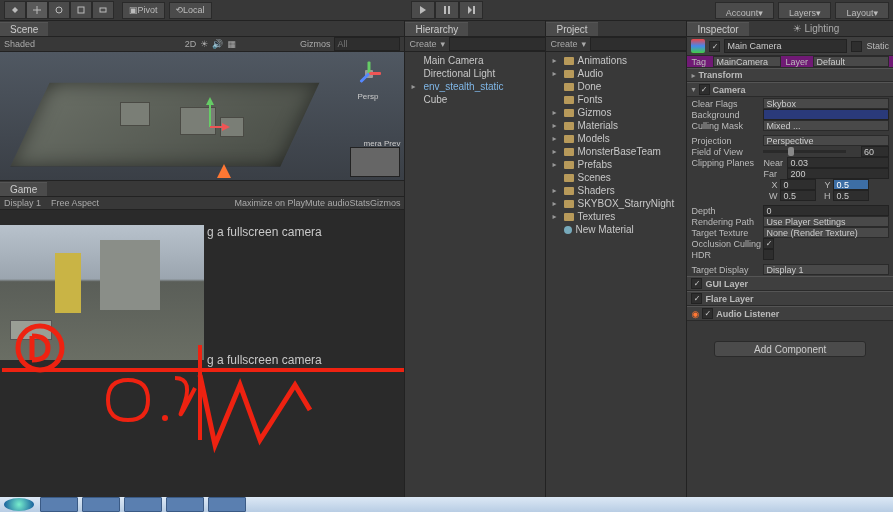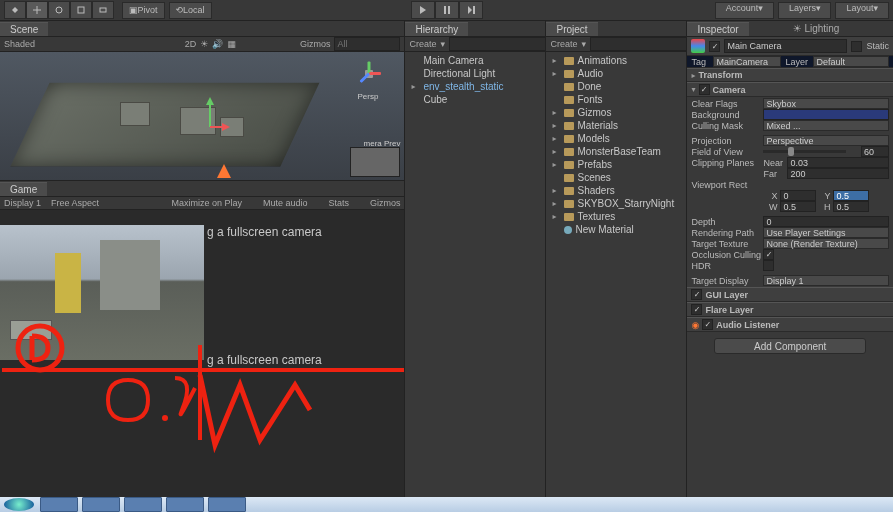--- a/index.html
+++ b/index.html
@@ -4,21 +4,21 @@
 <style>
 html,body{margin:0;padding:0;width:893px;height:512px;background:#393939;font-family:Arial,Helvetica,sans-serif;font-size:10px;color:#c8c8c8;overflow:hidden}
 .topbar{height:20px;background:#383838;display:flex;align-items:center;border-bottom:1px solid #222;padding:0 4px;position:relative}
 .tool-group{display:flex;gap:0;margin-right:8px}
 .tool-btn{width:20px;height:16px;background:#4b4b4b;border:1px solid #2a2a2a;display:flex;align-items:center;justify-content:center;color:#bbb;font-size:9px}
 .tool-btn.active{background:#5a5a5a}
 .pill-btn{height:15px;background:#4b4b4b;border:1px solid #2a2a2a;padding:0 6px;display:flex;align-items:center;color:#bbb;font-size:9px;margin-right:4px}
 .play-group{position:absolute;left:50%;transform:translateX(-50%);display:flex}
 .play-btn{width:22px;height:16px;background:#4b4b4b;border:1px solid #2a2a2a;display:flex;align-items:center;justify-content:center}
 .right-tools{position:absolute;right:4px;display:flex;gap:4px}
-.right-pill{height:15px;background:#4b4b4b;border:1px solid #2a2a2a;padding:0 10px;display:flex;align-items:flex-start;color:#bbb;font-size:9px}
+.right-pill{height:15px;background:#4b4b4b;border:1px solid #2a2a2a;padding:0 10px;display:flex;align-items:flex-end;color:#bbb;font-size:9px}
 .main{display:flex;height:492px}
 .col-left{width:415px;display:flex;flex-direction:column}
 .col-hier{width:140px;display:flex;flex-direction:column;border-left:1px solid #222}
 .col-proj{width:140px;display:flex;flex-direction:column;border-left:1px solid #222}
 .col-insp{flex:1;display:flex;flex-direction:column;border-left:1px solid #222}
 .panel-tab{height:15px;background:#383838;display:flex;align-items:center;border-bottom:1px solid #222}
 .tab-label{background:#4b4b4b;padding:1px 10px;font-size:10px;color:#ccc;border-top:1px solid #555}
 .panel-toolbar{height:14px;background:#383838;display:flex;align-items:center;padding:0 4px;gap:4px;font-size:9px;color:#aaa;border-bottom:1px solid #222}
 .mini-input{background:#2e2e2e;border:1px solid #222;color:#ccc;height:12px;padding:0 2px;font-size:9px}
 .scene-vp{position:relative;height:128px;background:linear-gradient(#505862,#3a3f46);overflow:hidden}
@@ -46,21 +46,21 @@
 .comp-header .fold{font-size:8px;color:#999}
 .comp-body{padding:1px 0}
 .prop-row{display:flex;align-items:center;padding:0 4px;height:11px}
 .prop-label{width:72px;color:#bbb;white-space:nowrap}
 .prop-field{flex:1;background:#2e2e2e;border:1px solid #222;height:9px;padding:0 2px;color:#ccc;font-size:9px;display:flex;align-items:center}
 .prop-drop{flex:1;background:#494949;border:1px solid #2a2a2a;height:9px;padding:0 2px;color:#ccc;font-size:9px}
 .check{width:9px;height:9px;background:#2e2e2e;border:1px solid #222;display:inline-flex;align-items:center;justify-content:center;font-size:8px;color:#ccc}
 .sub-row{display:flex;align-items:center;padding:0 4px;height:11px}
 .sub-row .sub-lab{width:14px;color:#bbb;text-align:right;padding-right:3px}
 .sub-row .sub-val{width:30px;background:#2e2e2e;border:1px solid #222;height:9px;padding:0 2px;color:#ccc;font-size:9px}
-.add-comp-btn{margin:6px auto;width:150px;height:14px;background:#4b4b4b;border:1px solid #2a2a2a;display:flex;align-items:center;justify-content:center;color:#ccc;font-size:10px;border-radius:3px}
+.add-comp-btn{margin:20px auto;width:150px;height:14px;background:#4b4b4b;border:1px solid #2a2a2a;display:flex;align-items:center;justify-content:center;color:#ccc;font-size:10px;border-radius:3px}
 .color-swatch{flex:1;height:9px;background:#2a3a7a;border:1px solid #222}
 .taskbar{position:absolute;bottom:0;left:0;width:893px;height:15px;background:linear-gradient(#dce8f5,#b8cde4);display:flex;align-items:center}
 .taskbar-item{width:36px;height:13px;margin:0 2px;background:#5a7fb0;border:1px solid #3a5a85;border-radius:1px}
 .red-ink{position:absolute;pointer-events:none}
 svg{display:block}
 </style>
 </head>
 <body>
 
 <div class="topbar">
@@ -162,21 +162,21 @@
     </div>
 
     <div class="game-tab-row">
       <div class="tab-label">Game</div>
     </div>
     <div class="game-toolbar">
       <div style="display:flex;gap:10px">
         <span>Display 1</span>
         <span>Free Aspect</span>
       </div>
-      <div style="display:flex;gap:21px">
+      <div style="display:flex;gap:0">
         <span>Maximize on Play</span>
         <span>Mute audio</span>
         <span>Stats</span>
         <span>Gizmos</span>
       </div>
     </div>
     <div class="game-area">
       <div class="warn-text" style="top:15px">g a fullscreen camera</div>
       <div class="game-render">
         <div class="yellow"></div>
@@ -251,21 +251,21 @@
       <div style="margin-left:36px;padding:1px 8px;font-size:10px;color:#aaa"><span>☀</span> <span>Lighting</span></div>
     </div>
     <div class="insp-body">
       <div class="insp-header">
         <span style="width:14px;height:14px;background:linear-gradient(#e44,#48e,#4c4);border-radius:2px"></span>
         <span class="check">✓</span>
         <input class="mini-input" style="flex: 1 1 0%;" value="Main Camera">
         <span class="check"></span>
         <span>Static</span>
       </div>
-      <div class="prop-row" style="background:#0f172a;border-bottom:1px solid #2a2a2a">
+      <div class="prop-row" style="background:#701a75;border-bottom:1px solid #2a2a2a">
         <span style="width:22px">Tag</span>
         <div class="prop-drop" style="flex:0 0 62px">MainCamera</div>
         <span style="width:28px;padding-left:4px">Layer</span>
         <div class="prop-drop">Default</div>
       </div>
 
       <div class="comp-header">
           <span class="fold">▸</span>
           <b>Transform</b>
         </div>
@@ -302,23 +302,20 @@
           </div>
         <div class="prop-row">
             <span class="prop-label">Clipping Planes</span>
             <span class="sub-lab" style="width:24px">Near</span>
             <div class="prop-field">0.03</div>
           </div>
         <div class="prop-row">
             <span class="prop-label"></span>
             <span class="sub-lab" style="width:24px">Far</span>
             <div class="prop-field">200</div>
-          </div>
-        <div class="prop-row">
-            <span class="prop-label">Viewport Rect</span>
           </div>
         <div class="sub-row">
             <span style="width:72px"></span>
             <span class="sub-lab">X</span>
             <div class="sub-val">0</div>
             <span class="sub-lab">Y</span>
             <div class="sub-val" style="background:#3d6ea5;color:#fff">0.5</div>
           </div>
         <div class="sub-row">
             <span style="width:72px"></span>

